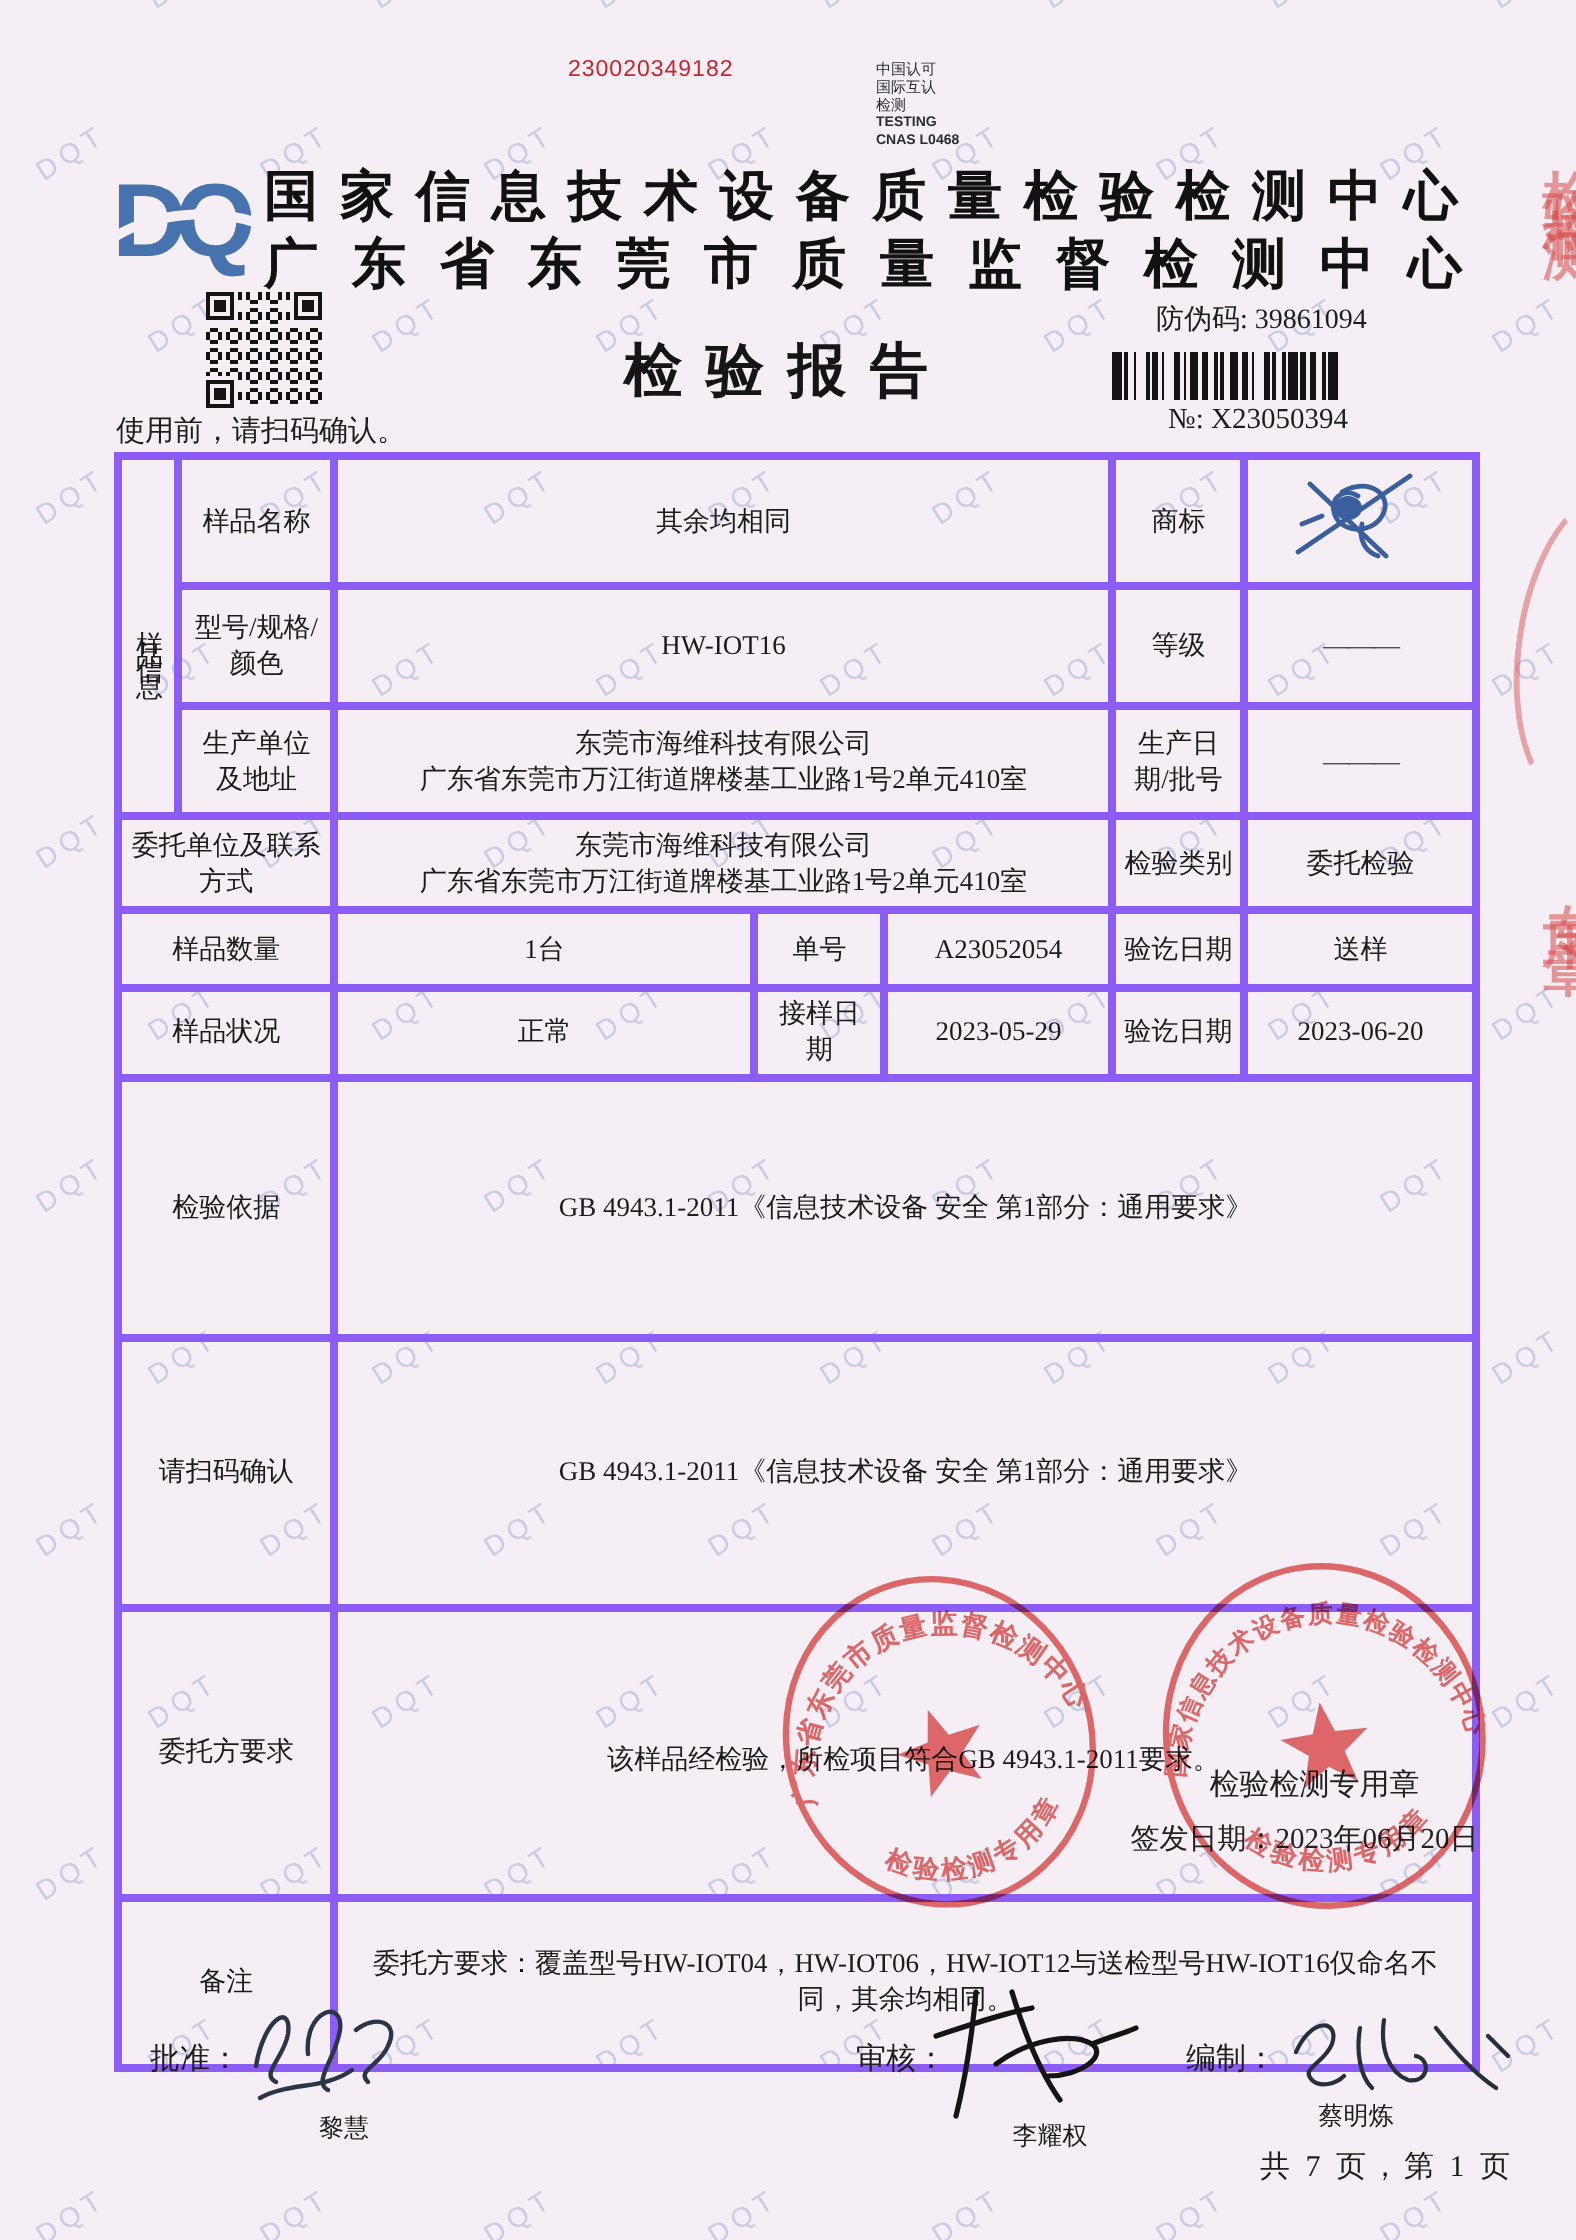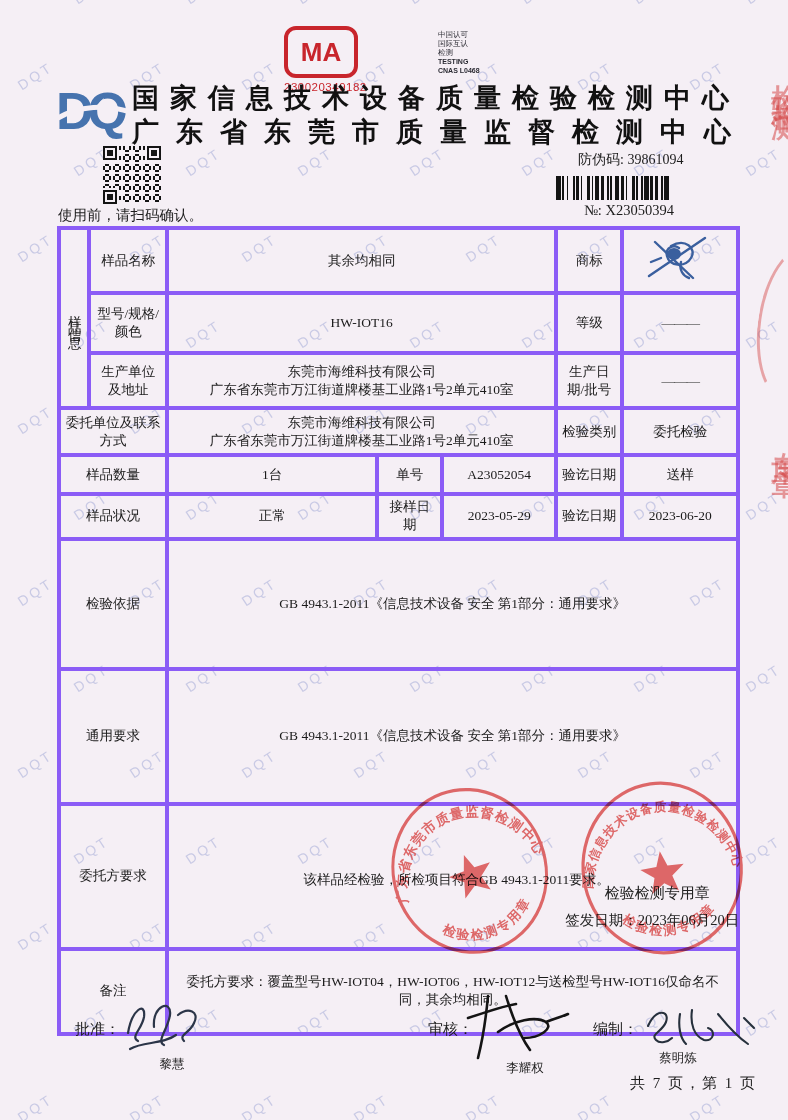--- a/index.html
+++ b/index.html
@@ -175,23 +175,20 @@
       <span class="wm" style="left: 16px; top: 1100px;">DQT</span>
       <span class="wm" style="left: 128px; top: 1100px;">DQT</span>
       <span class="wm" style="left: 240px; top: 1100px;">DQT</span>
       <span class="wm" style="left: 352px; top: 1100px;">DQT</span>
       <span class="wm" style="left: 464px; top: 1100px;">DQT</span>
       <span class="wm" style="left: 576px; top: 1100px;">DQT</span>
       <span class="wm" style="left: 688px; top: 1100px;">DQT</span>
     </div>
 
   <div class="cma">
-    <div class="cma-box">
-        <span>MA</span>
-      </div>
     <div class="cma-num">230020349182</div>
   </div>
   <div class="cnas">
     <div class="cnas-side">
       <div>中国认可</div>
       <div>国际互认</div>
       <div>检测</div>
       <div class="en">TESTING</div>
       <div class="en">CNAS L0468</div>
     </div>
@@ -420,20 +417,21 @@
         <rect x="2" y="2" width="10" height="10" fill="#f5eff5"></rect>
         <rect x="4" y="4" width="6" height="6" fill="#141414"></rect>
         <rect x="44" y="0" width="14" height="14" fill="#141414"></rect>
         <rect x="46" y="2" width="10" height="10" fill="#f5eff5"></rect>
         <rect x="48" y="4" width="6" height="6" fill="#141414"></rect>
         <rect x="0" y="44" width="14" height="14" fill="#141414"></rect>
         <rect x="2" y="46" width="10" height="10" fill="#f5eff5"></rect>
         <rect x="4" y="48" width="6" height="6" fill="#141414"></rect>
       </svg></div>
   <div class="qr-caption">使用前，请扫码确认。</div>
+  <div class="report-title">检验报告</div>
   <div class="antifake">防伪码: 39861094</div>
   <div class="barcode">
       <div style="width: 4.65px; background: rgb(20, 20, 20);"></div>
       <div style="width: 1.55px; background: transparent;"></div>
       <div style="width: 1.55px; background: rgb(20, 20, 20);"></div>
       <div style="width: 3.1px; background: transparent;"></div>
       <div style="width: 1.55px; background: rgb(20, 20, 20);"></div>
       <div style="width: 4.65px; background: transparent;"></div>
       <div style="width: 1.55px; background: rgb(20, 20, 20);"></div>
       <div style="width: 1.55px; background: transparent;"></div>
@@ -549,21 +547,21 @@
       <td>接样日期</td>
       <td>2023-05-29</td>
       <td>验讫日期</td>
       <td>2023-06-20</td>
     </tr>
     <tr style="height:130px">
       <td colspan="2">检验依据</td>
       <td colspan="5" class="lft">GB 4943.1-2011《信息技术设备 安全 第1部分：通用要求》</td>
     </tr>
     <tr style="height:135px">
-      <td colspan="2">通用要求</td>
+      <td colspan="2">请扫码确认</td>
       <td colspan="5" class="lft">GB 4943.1-2011《信息技术设备 安全 第1部分：通用要求》</td>
     </tr>
     <tr style="height:145px">
       <td colspan="2">委托方要求</td>
       <td colspan="5" class="concl">
         <div class="concl-text">该样品经检验，所检项目符合GB 4943.1-2011要求。</div>
         <div class="seal-print">检验检测专用章</div>
         <div class="issue-date">签发日期：2023年06月20日</div>
 
         <svg class="stamp stamp-left" width="164" height="176" viewBox="0 0 164 176">

